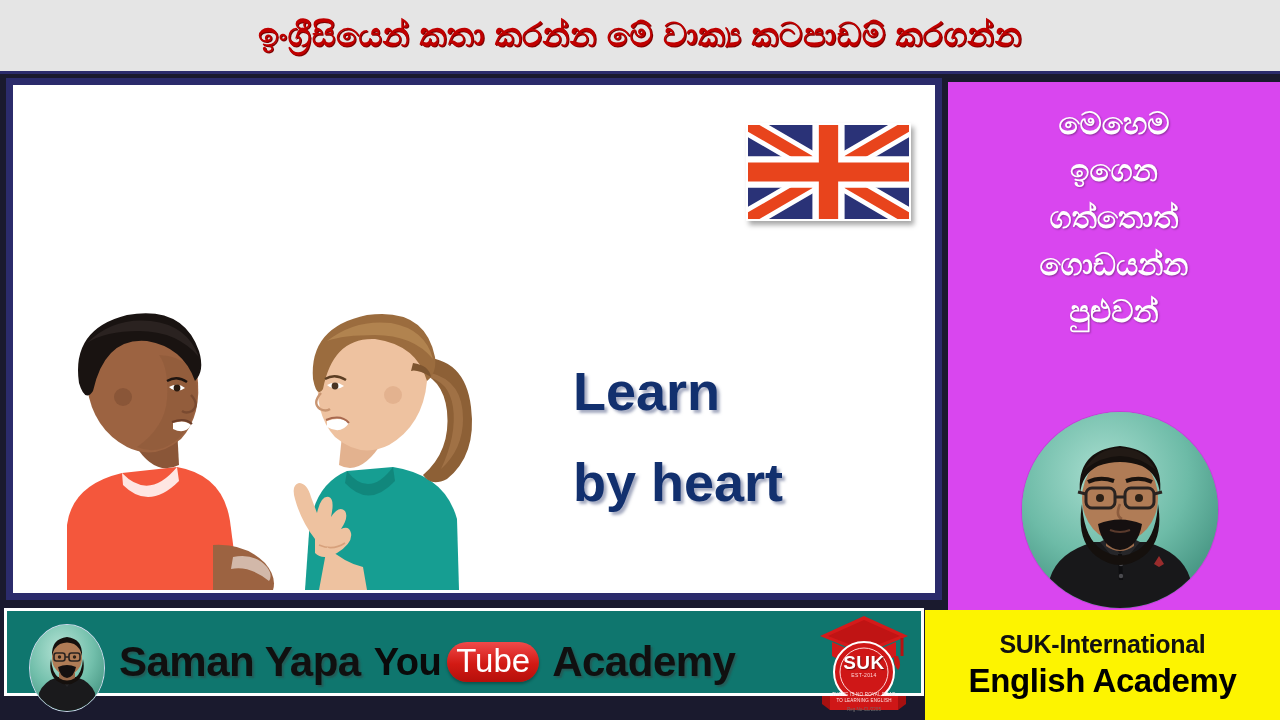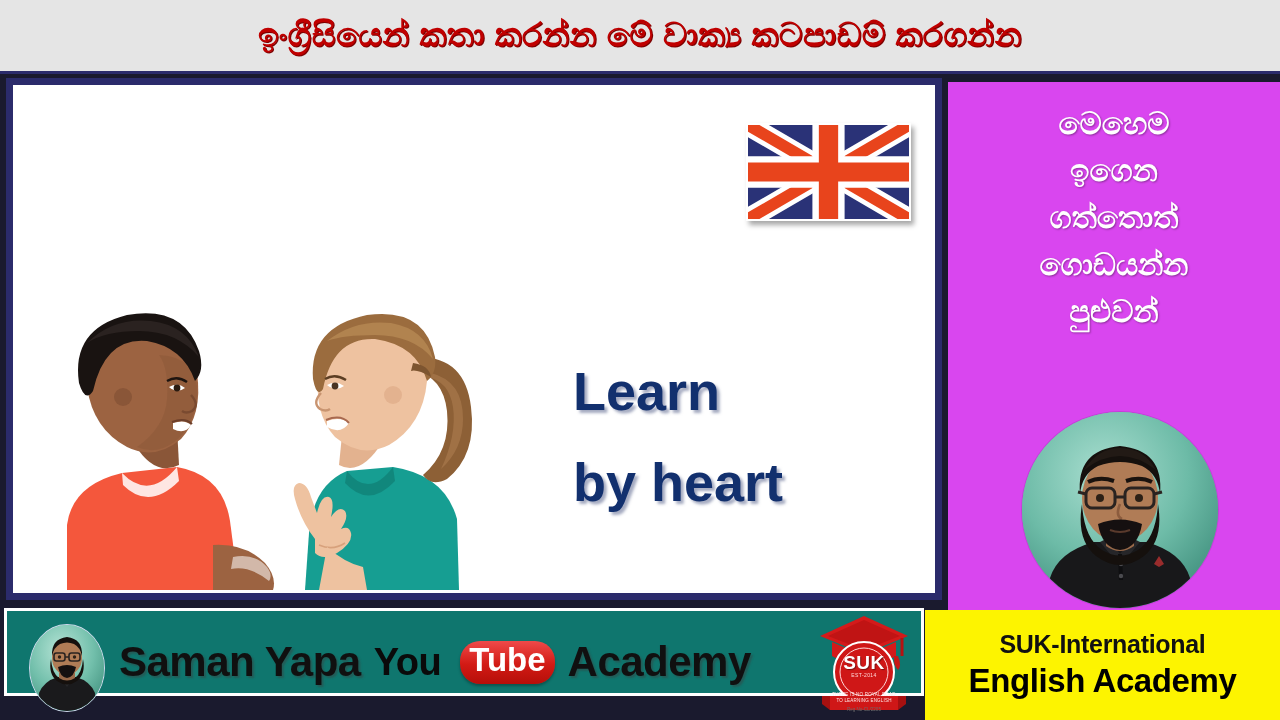--- a/index.html
+++ b/index.html
@@ -195,33 +195,34 @@
   }
   .channel-word {
     color: #101010;
     font-size: 42px;
     font-weight: bold;
     letter-spacing: -0.5px;
     text-shadow: 2px 2px 2px rgba(60,60,60,.45);
   }
   #yt-logo {
     display: flex;
-    gap: 19px;
+    align-items: center;
+    gap: 6px;
   }
   #yt-you {
     color: #0a0a0a;
     font-size: 38px;
     font-weight: bold;
     letter-spacing: -0.5px;
   }
   #yt-tube {
     background: linear-gradient(180deg, #ef4a4a 0%, #d21a14 55%, #b50f0a 100%);
     color: #ffffff;
     font-size: 33px;
-    font-weight: bold;
+    font-weight: normal;
     padding: 2px 9px 4px 9px;
     border-radius: 20px;
     line-height: 1.05;
     box-shadow: 0 2px 3px rgba(0,0,0,.3);
   }
   
   #suk-badge {
     position: absolute;
     left: 812px; top: 612px;
     width: 104px; height: 104px;

